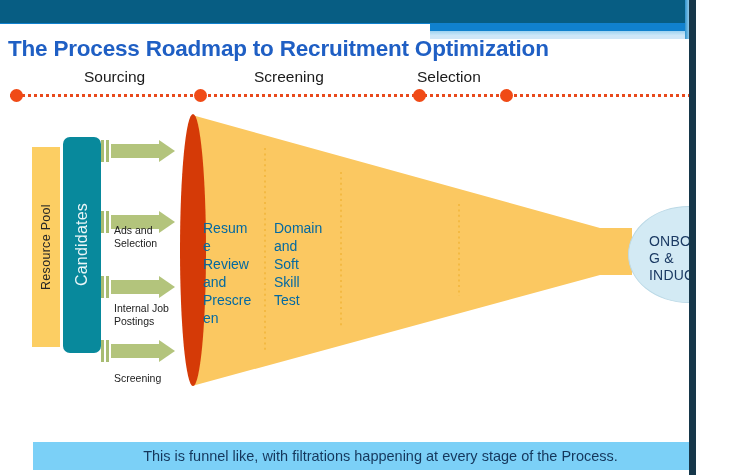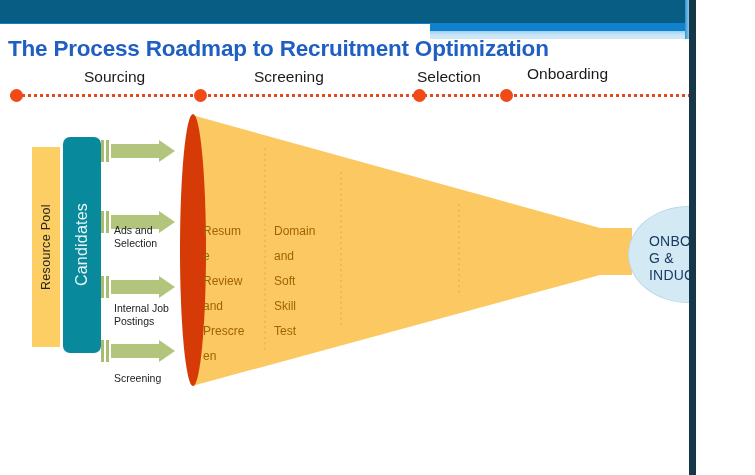--- a/index.html
+++ b/index.html
@@ -74,21 +74,21 @@
     position:absolute;left:628px;top:206px;width:119px;height:95px;border-radius:50%;
     background:#D3EAF4;border:1px solid #BBD9E6;
   }
   .onboard-ellipse span{
     position:absolute;left:20px;top:26px;width:92px;
     font-size:14px;line-height:17px;color:#1B3A63;letter-spacing:0.2px;
     white-space:pre-line;
   }
 
   
-  .stage-txt{position:absolute;font-size:12px;line-height:25px;color:#a16207;white-space:pre-line;}
+  .stage-txt{position:absolute;font-size:14px;line-height:18px;color:#0369a1;white-space:pre-line;}
 
   
   .caption{
     position:absolute;left:33px;top:442px;width:695px;height:28px;background:#7BD0F7;
     display:flex;align-items:center;justify-content:center;
   }
   .caption span{font-size:14.5px;color:#15375C;}
 </style>
 </head>
 <body>
@@ -108,21 +108,20 @@
     <div class="tl-arrow"></div>
 
     <div class="tl-dot" style="left:10px"></div>
     <div class="tl-dot" style="left:194px"></div>
     <div class="tl-dot" style="left:413px"></div>
     <div class="tl-dot" style="left:500px"></div>
 
     <div class="tl-label" style="left:84px">Sourcing</div>
     <div class="tl-label" style="left:254px">Screening</div>
     <div class="tl-label" style="left:417px">Selection</div>
-    <div class="tl-label" style="left:527px;top:-3px">Onboarding</div>
   </div>
 
   <svg class="funnel-wrap" width="755" height="475" viewBox="0 0 755 475">
 
     <path d="M 192,115 L 600,228 L 632,228 L 632,275 L 600,275 L 192,386 Z" fill="#FBC861"></path>
 
     <line x1="265" y1="148" x2="265" y2="352" stroke="#F2B63B" stroke-width="1.6" stroke-dasharray="2,3.4"></line>
     <line x1="341" y1="172" x2="341" y2="328" stroke="#F2B63B" stroke-width="1.6" stroke-dasharray="2,3.4"></line>
     <line x1="459" y1="204" x2="459" y2="296" stroke="#F2B63B" stroke-width="1.6" stroke-dasharray="2,3.4"></line>
 
@@ -180,16 +179,19 @@
 Soft
 Skill
 Test</div>
 
   <div class="onboard-ellipse">
     <span>ONBOARDIN
 G &amp;
 INDUCTION</span>
   </div>
 
+  <div class="caption">
+    <span>This is funnel like, with filtrations happening at every stage of the Process.</span>
+  </div>
 
   <div class="edge-right-inner"></div>
   <div class="edge-right"></div>
 </div>
 
 </body></html>

